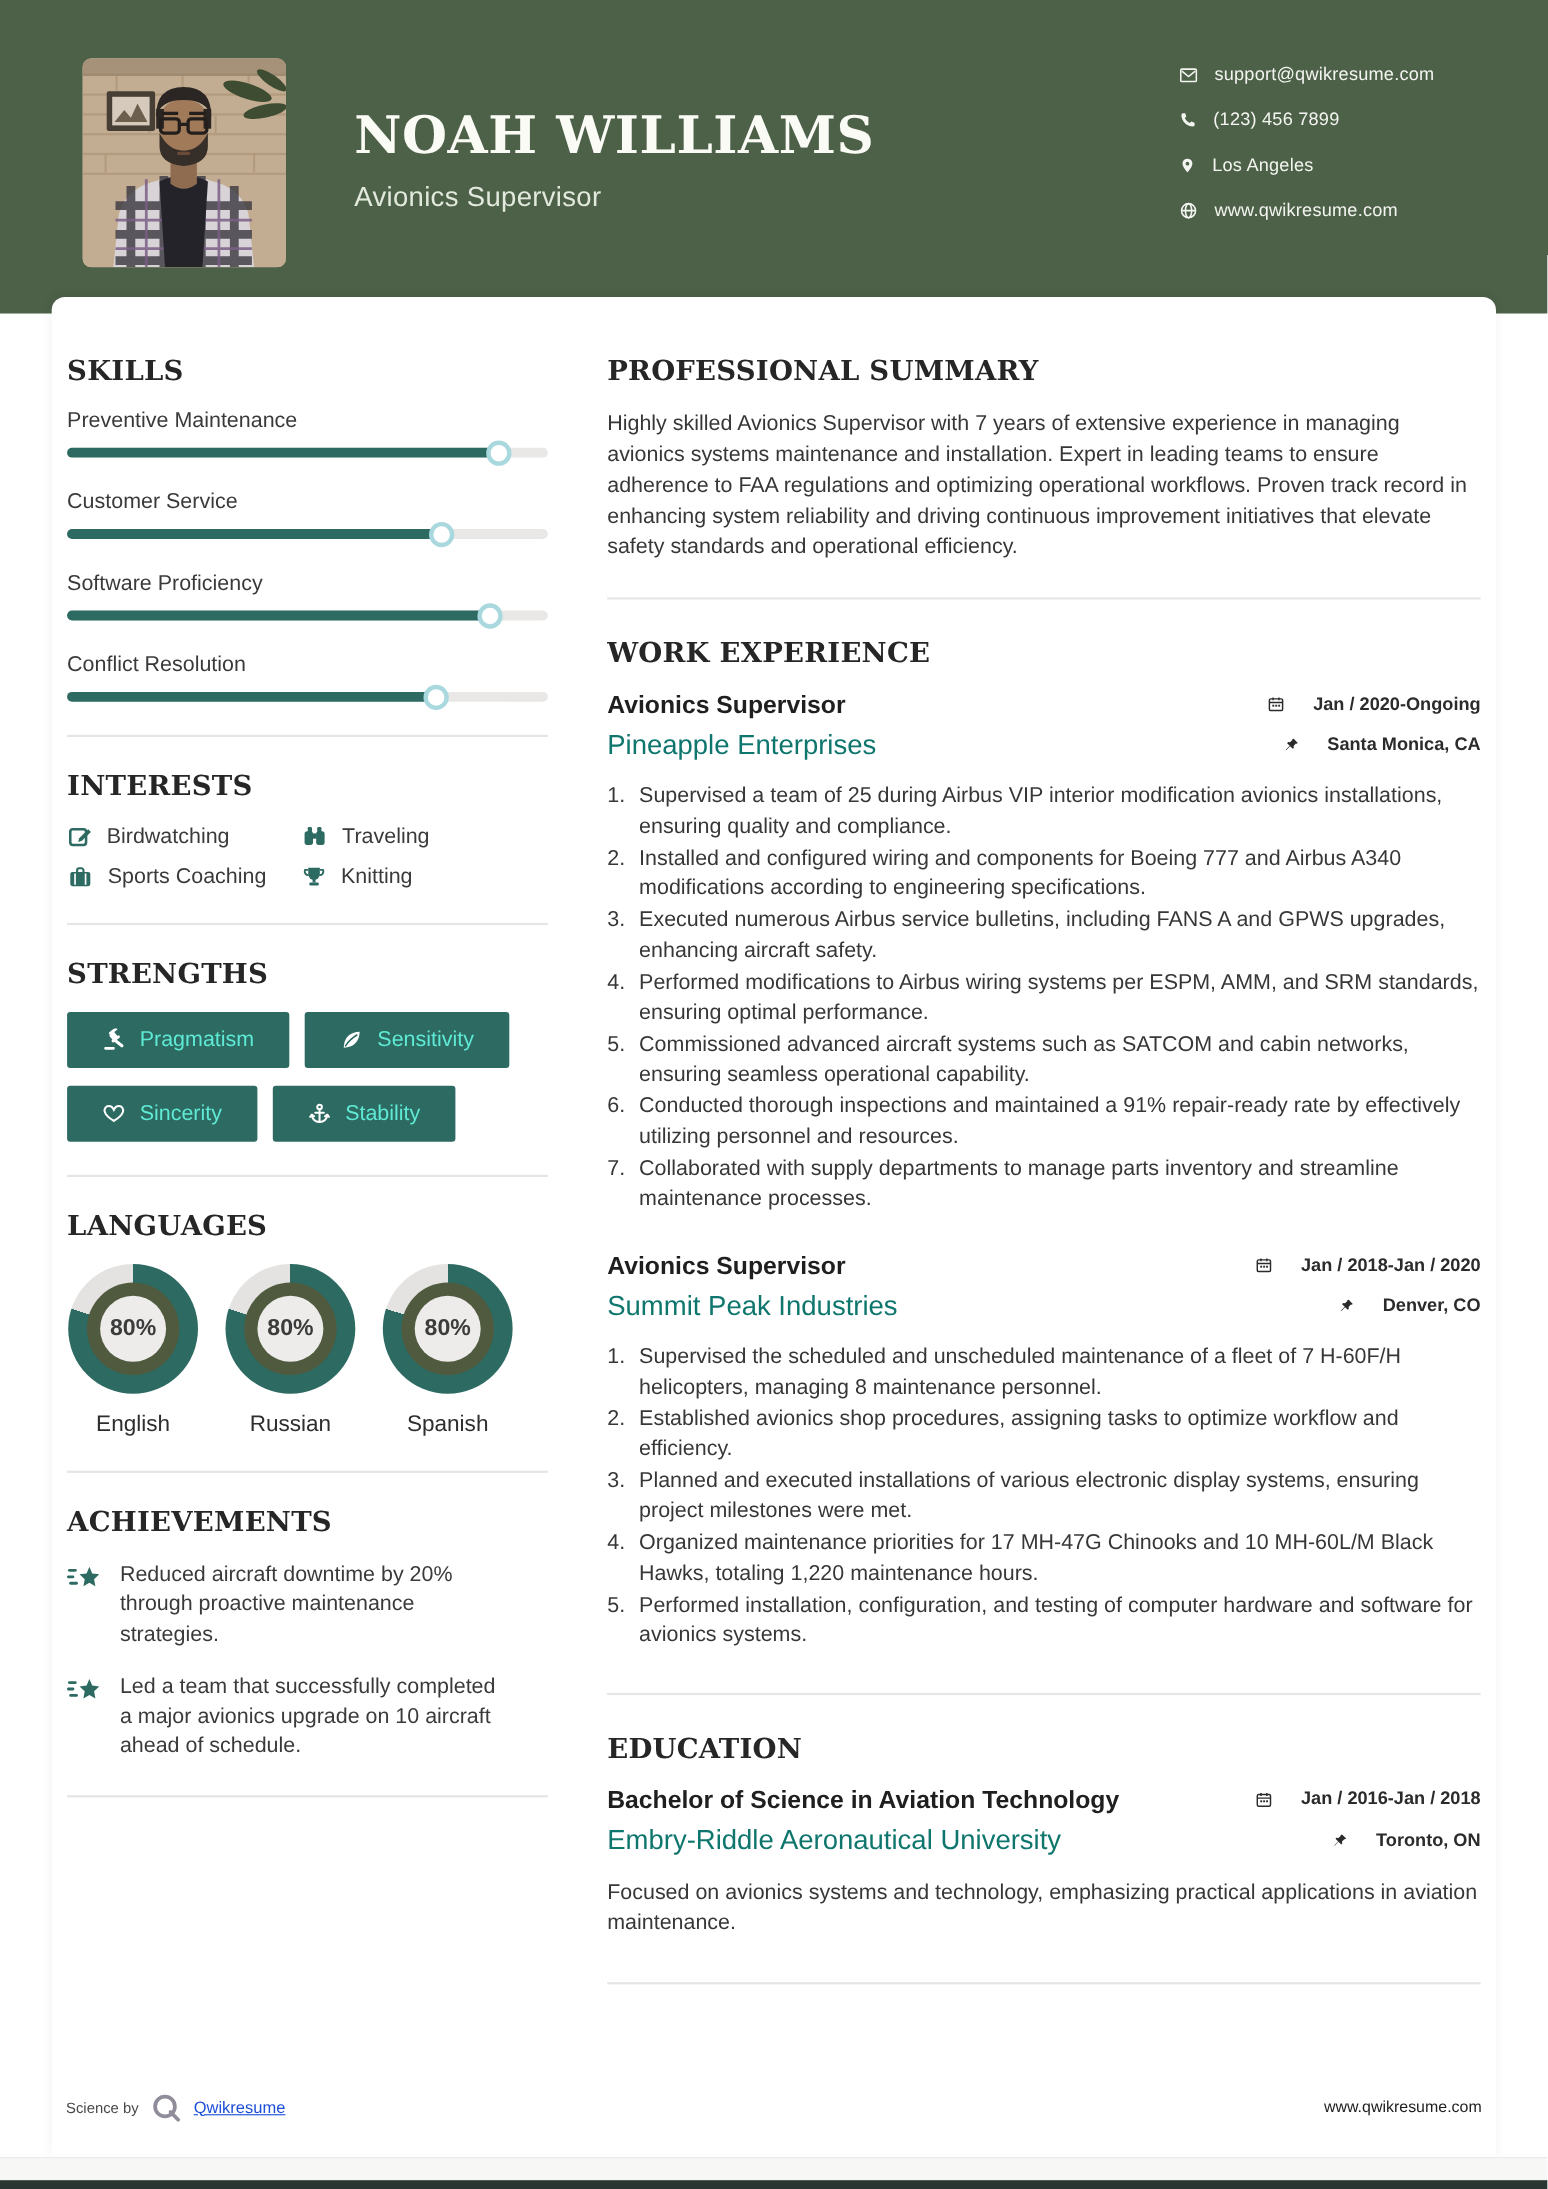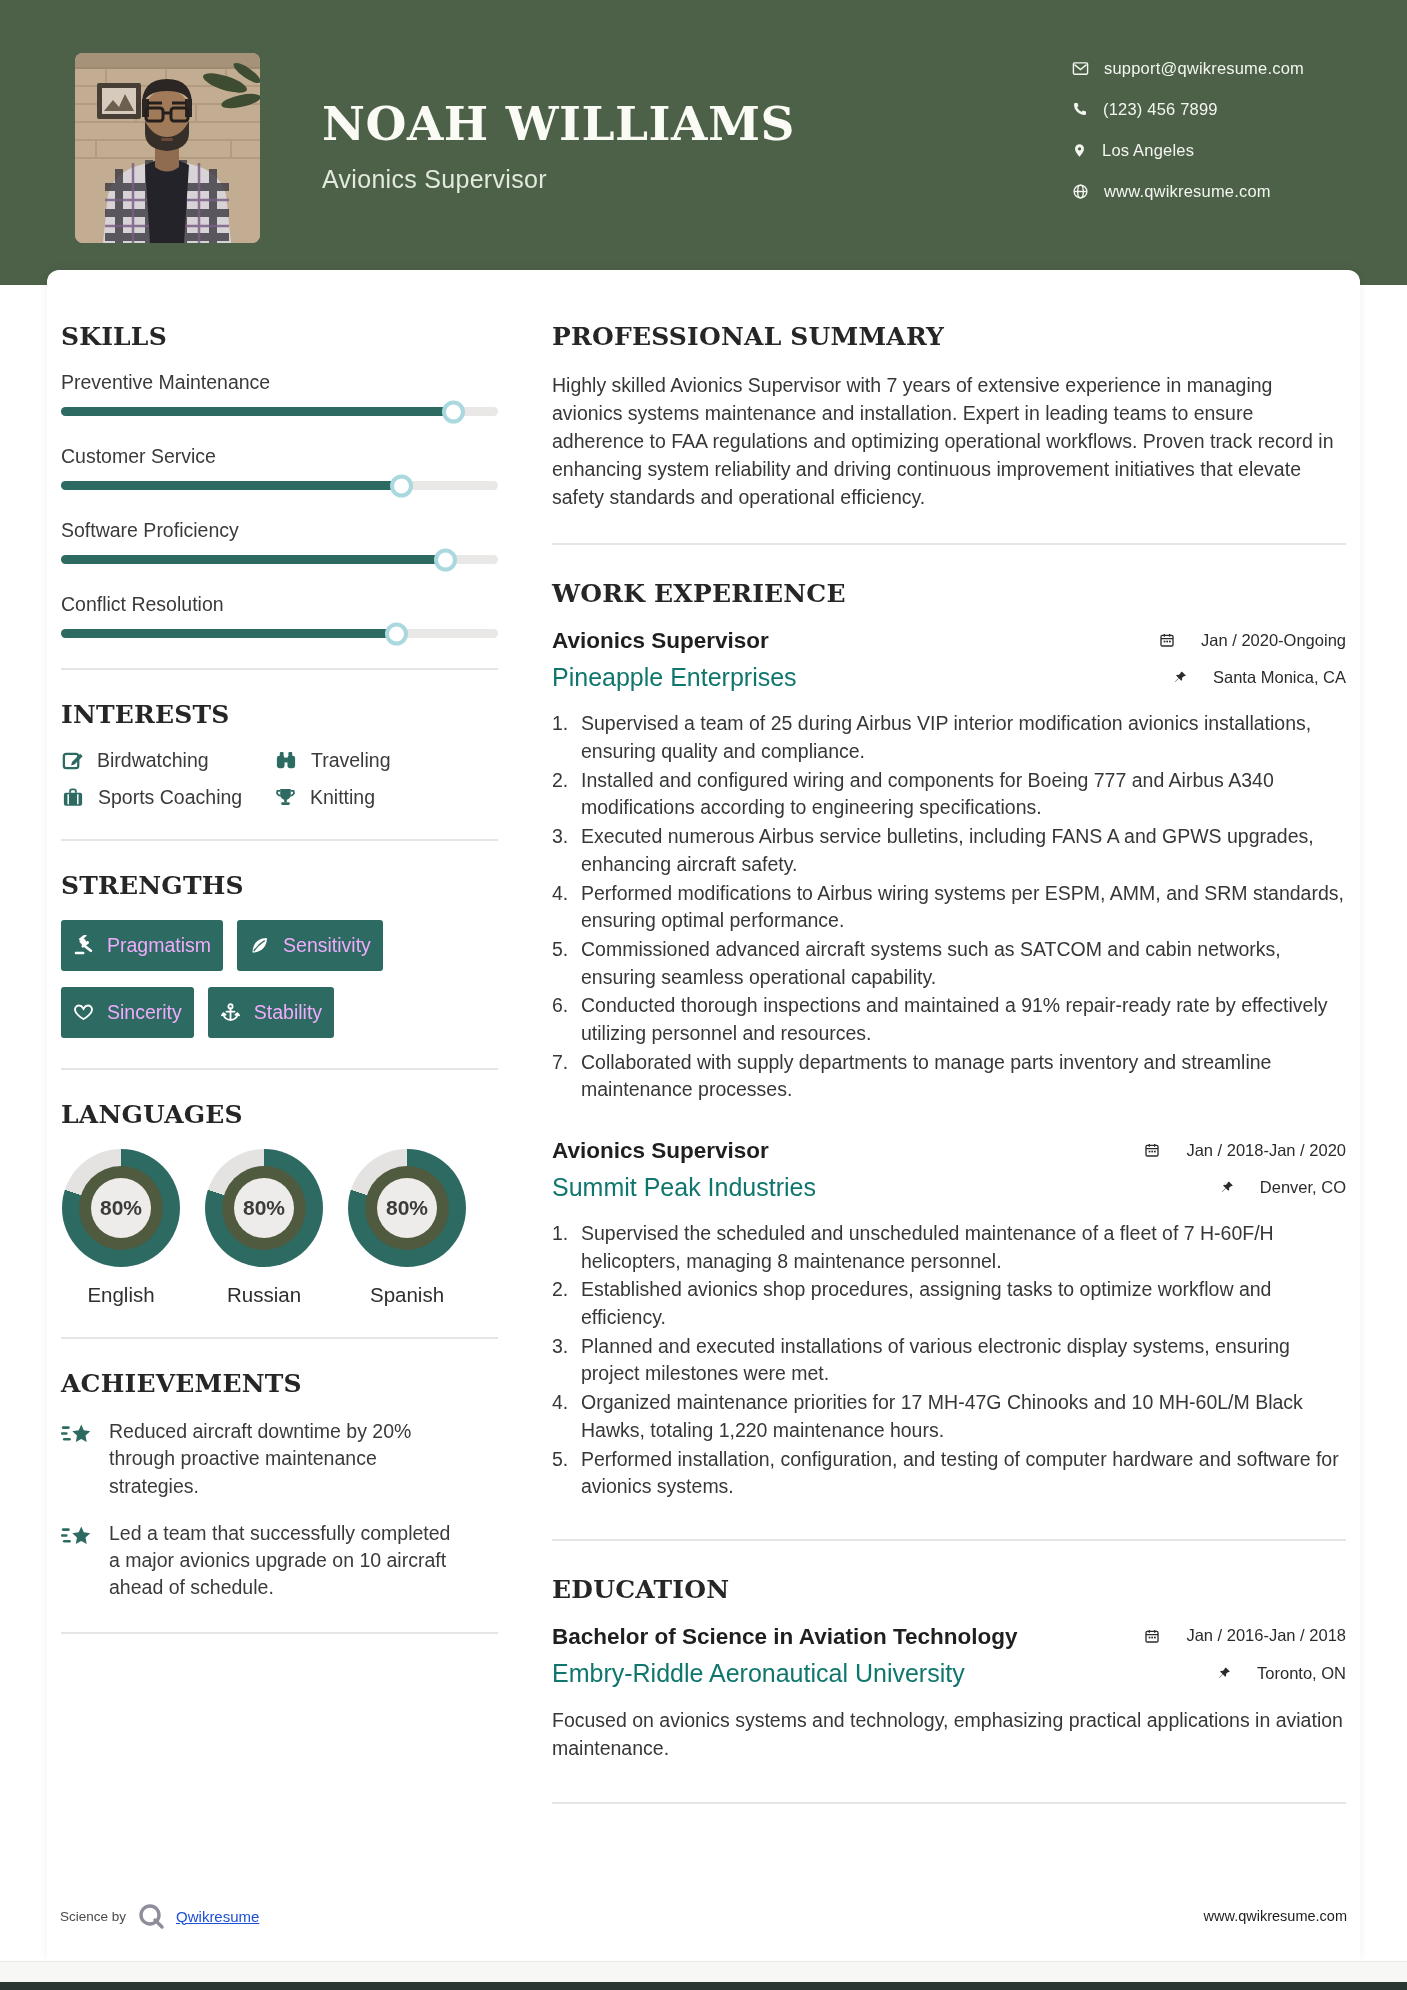--- a/index.html
+++ b/index.html
@@ -37,22 +37,22 @@
   .skill-fill{position:relative;height:100%;background:#2d6a62;border-radius:6px;}
   .skill-knob{position:absolute;right:-11px;top:50%;transform:translateY(-50%);
               width:15px;height:15px;border-radius:50%;background:#fff;border:4px solid #a9d8de;}
 
   
   .interests-grid{display:grid;grid-template-columns:213px auto;row-gap:14px;column-gap:0;}
   .interest-item{display:flex;align-items:center;gap:13px;font-size:19.5px;color:#3a3a3a;}
 
   
   .badges{display:flex;flex-wrap:wrap;gap:16px 14px;}
-  .badge{display:inline-flex;align-items:center;gap:13px;background:#2d6a62;color:#f0abfc;
-         font-size:19.5px;padding:0 12px;height:51px;border-radius:3px;}
+  .badge{display:inline-flex;align-items:center;gap:13px;background:#2d6a62;color:#5eead4;
+         font-size:19.5px;padding:0 32px;height:51px;border-radius:3px;}
 
   
   .donuts{display:flex;gap:23px;margin-top:6px;}
   .donut-wrap{width:120px;text-align:center;}
   .donut{position:relative;width:118px;height:118px;border-radius:50%;margin:0 auto;}
   .donut-mid{position:absolute;left:17px;top:17px;right:17px;bottom:17px;border-radius:50%;
              background:#4f5a3e;}
   .donut-hole{position:absolute;left:29px;top:29px;right:29px;bottom:29px;border-radius:50%;
               background:#edecea;display:flex;align-items:center;justify-content:center;}
   .donut-hole span{font-size:21px;font-weight:700;color:#3c3c3c;}
@@ -61,21 +61,21 @@
   
   .ach-item{display:flex;gap:16px;margin-bottom:20px;}
   .ach-item svg{flex:none;margin-top:3px;}
   .ach-text{font-size:19.5px;line-height:1.4;color:#3a3a3a;max-width:345px;}
 
   
   .body-text{font-size:19.5px;line-height:1.44;color:#373737;margin:0;}
   .job{margin-top:6px;}
   .job-head{display:flex;justify-content:space-between;align-items:baseline;margin-bottom:9px;}
   .job-title{font-size:22.5px;font-weight:700;color:#1f1f1f;}
-  .job-meta{display:flex;align-items:center;gap:26px;font-size:16.5px;color:#2b2b2b;}
+  .job-meta{display:flex;align-items:center;gap:26px;font-size:16.5px;color:#2b2b2b;font-weight:bold;}
   .company-row{display:flex;justify-content:space-between;align-items:center;margin-bottom:18px;}
   .company{font-size:25px;color:#0f766e;text-align:right;}
   .blist{margin:0;padding:0;counter-reset:b;}
   .blist li{list-style:none;counter-increment:b;position:relative;padding-left:29px;
             font-size:19.5px;line-height:1.42;color:#373737;margin-bottom:1px;}
   .blist li::before{content:counter(b) ".";position:absolute;left:0;top:0;color:#373737;}
   .edu-desc{margin-top:2px;}
 
   
   .footer-row{position:absolute;left:60px;right:60px;top:1898px;height:36px;

